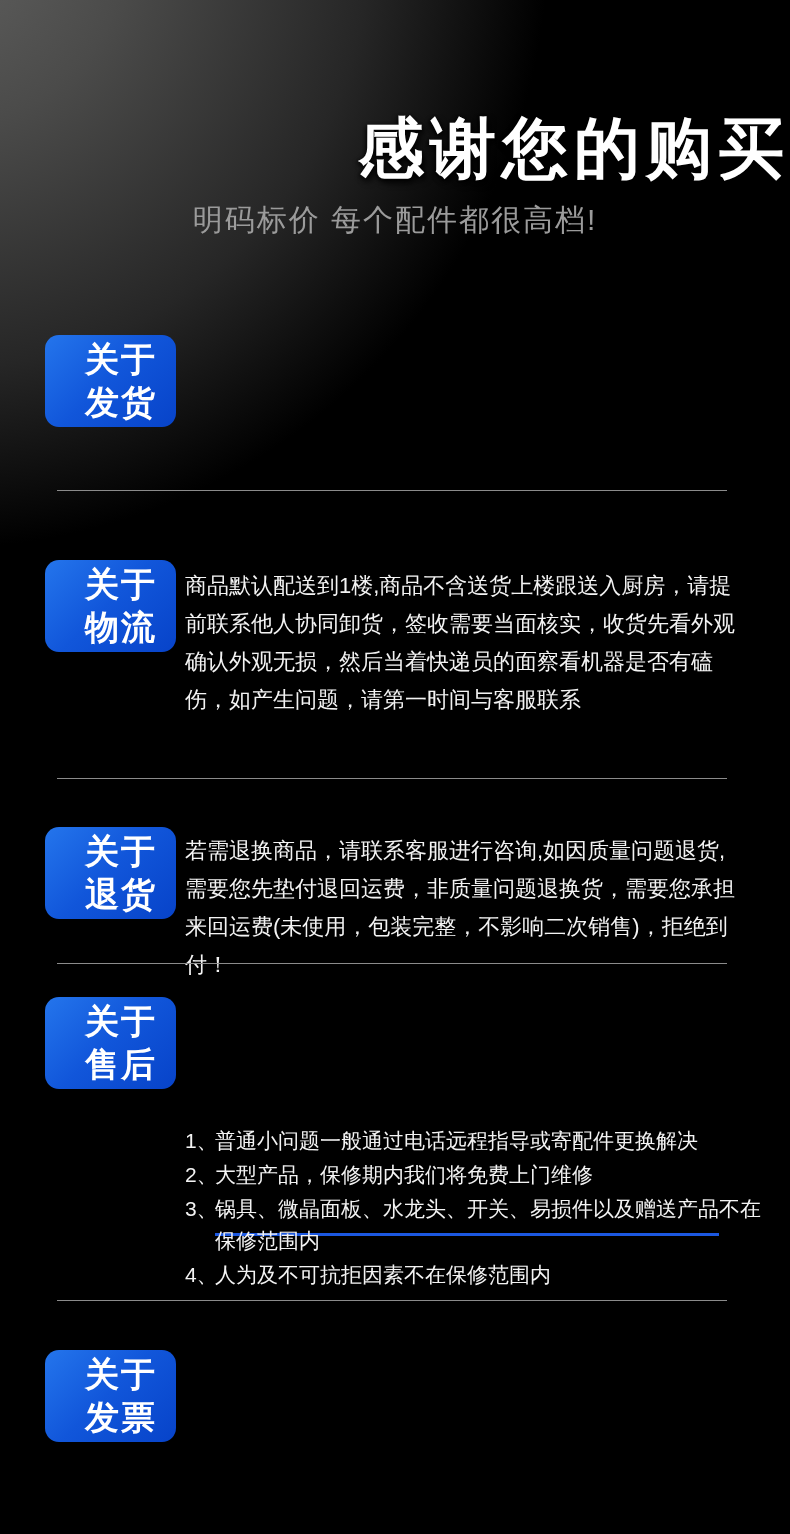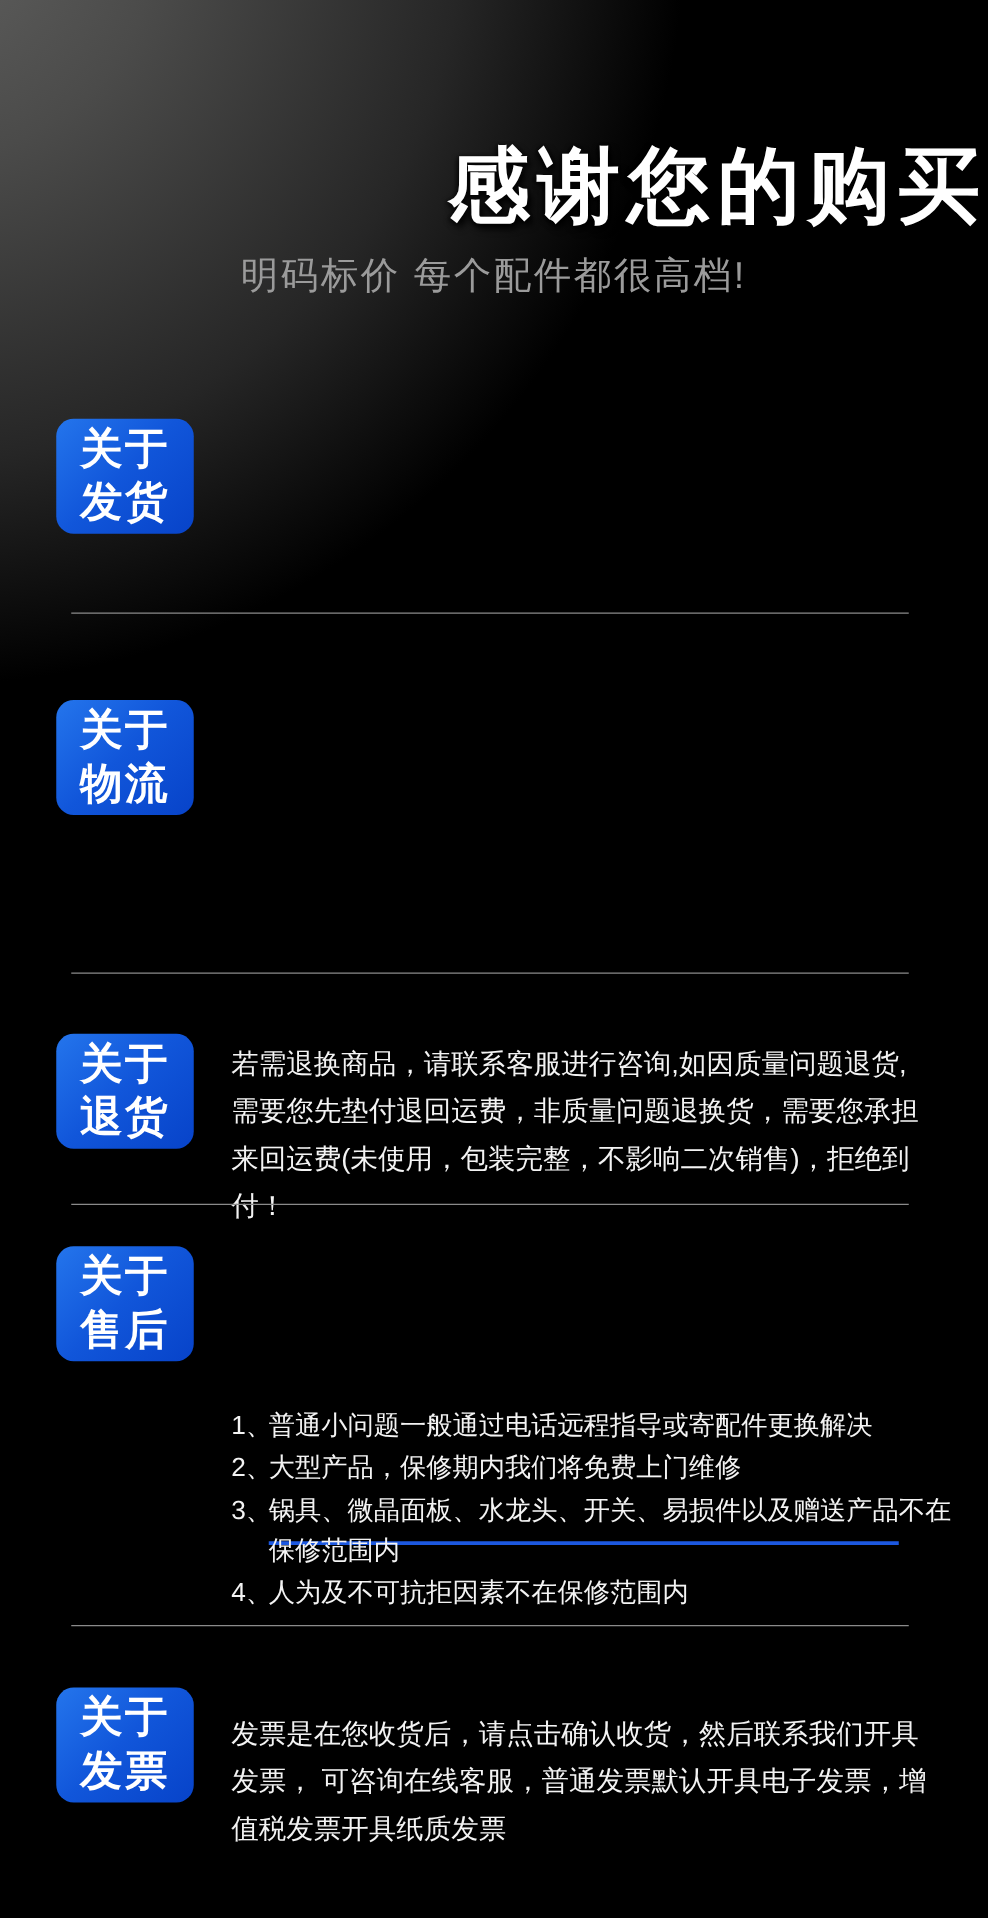--- a/index.html
+++ b/index.html
@@ -30,20 +30,21 @@
     color:#9b9b9b;
     margin:0;
   }
   .badge{
     position:absolute;left:45px;width:110px;height:92px;
     border-radius:14px;
     background:linear-gradient(135deg,var(--badge_start,#2475ec) 0%,#1156da 48%,var(--badge_end,#0743c9) 100%);
     display:flex;flex-direction:column;align-items:center;justify-content:center;
     color:#fff;font-weight:bold;font-size:34px;line-height:43px;letter-spacing:2px;
     text-align:center;
+    padding-left:21px;
   }
   .badge::after{
     content:"";
     position:absolute;right:-8px;top:50%;
     width:22px;height:22px;
     transform:translateY(-50%) rotate(45deg);
     background:var(--badge_end,#0743c9);
     border-radius:5px;
     z-index:-1;
   }
@@ -86,20 +87,21 @@
     <span>关于</span>
     <span>发货</span>
   </div>
   <div class="divider" style="top:490px"></div>
 
   <div class="badge" style="top:560px">
     <span>关于</span>
     <span>物流</span>
   </div>
   <div class="text" style="top:567px">
+    <p>商品默认配送到1楼,商品不含送货上楼跟送入厨房，请提前联系他人协同卸货，签收需要当面核实，收货先看外观确认外观无损，然后当着快递员的面察看机器是否有磕伤，如产生问题，请第一时间与客服联系</p>
   </div>
   <div class="divider" style="top:778px"></div>
 
   <div class="badge" style="top:827px">
     <span>关于</span>
     <span>退货</span>
   </div>
   <div class="text" style="top:832px">
     <p>若需退换商品，请联系客服进行咨询,如因质量问题退货,需要您先垫付退回运费，非质量问题退换货，需要您承担来回运费(未使用，包装完整，不影响二次销售)，拒绝到付！</p>
   </div>
@@ -126,17 +128,14 @@
       <span class="marker">4、</span>
       <span class="itext">人为及不可抗拒因素不在保修范围内</span>
     </div>
   </div>
   <div class="divider" style="top:1300px"></div>
 
   <div class="badge" style="top:1350px">
     <span>关于</span>
     <span>发票</span>
   </div>
-  <div class="text" style="top:1368px">
-    <p>发票是在您收货后，请点击确认收货，然后联系我们开具发票， 可咨询在线客服，普通发票默认开具电子发票，增值税发票开具纸质发票</p>
-  </div>
 
 </div>
 
 </body></html>

